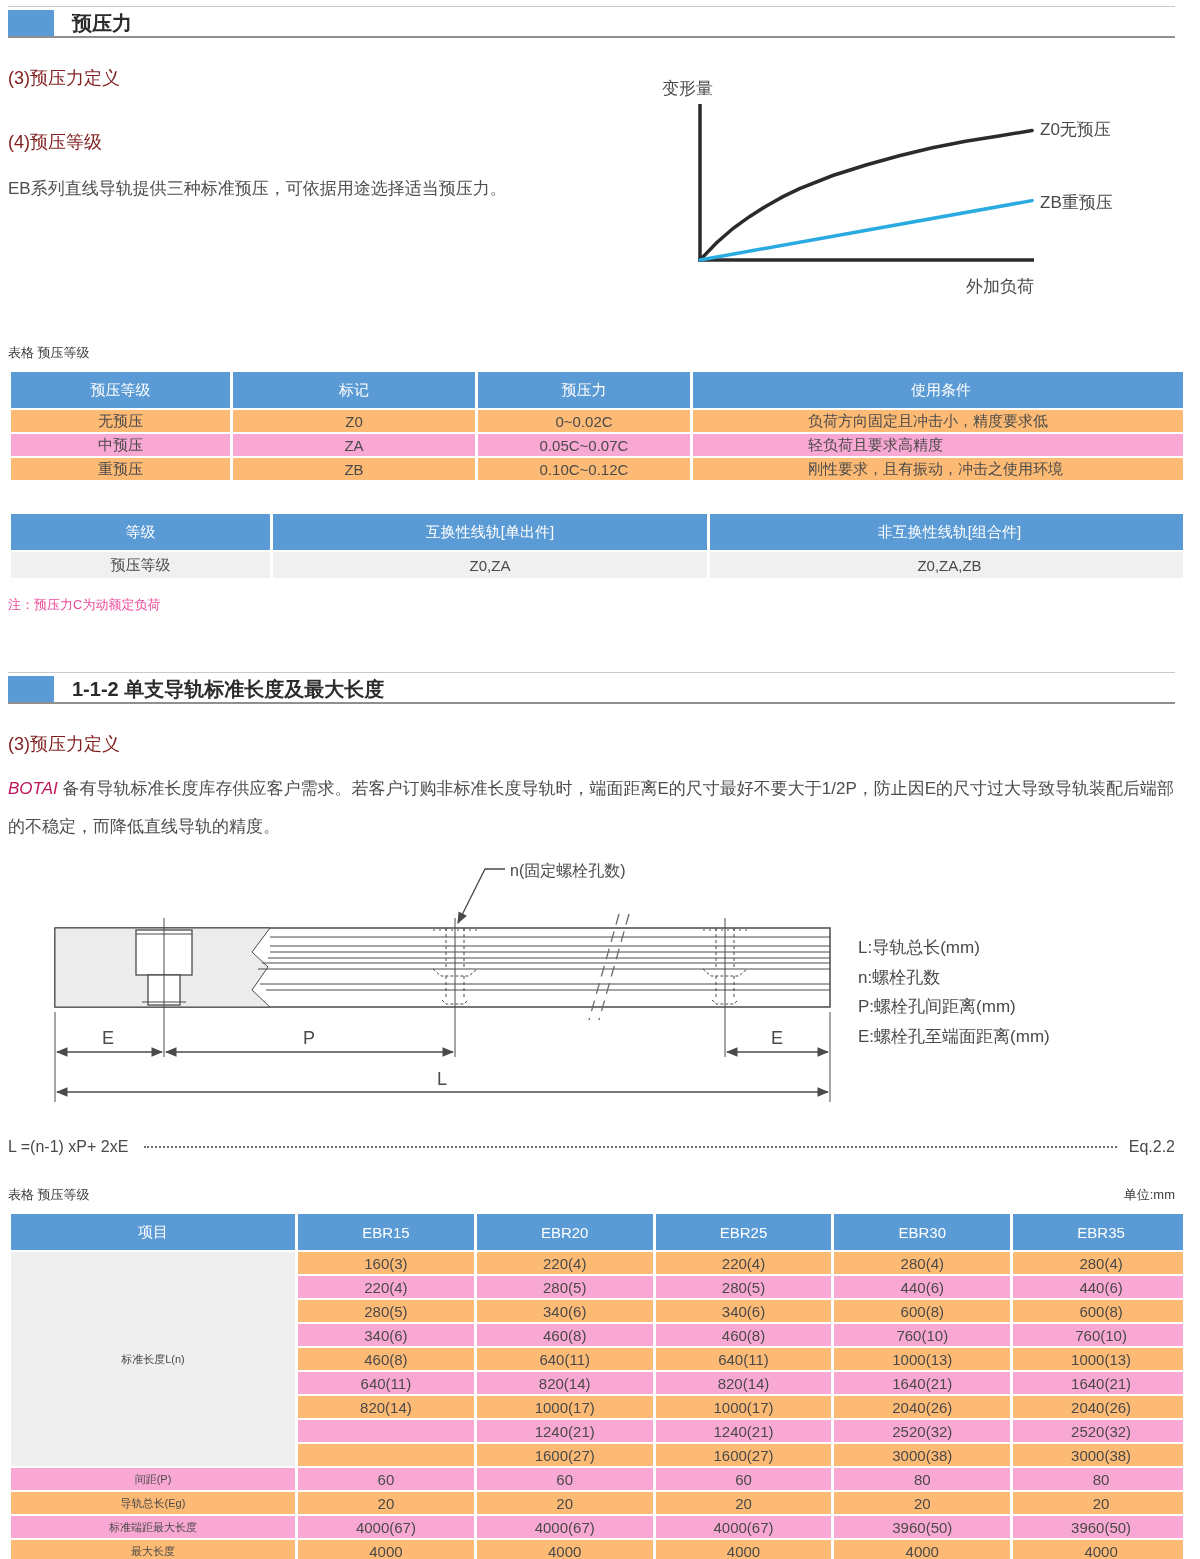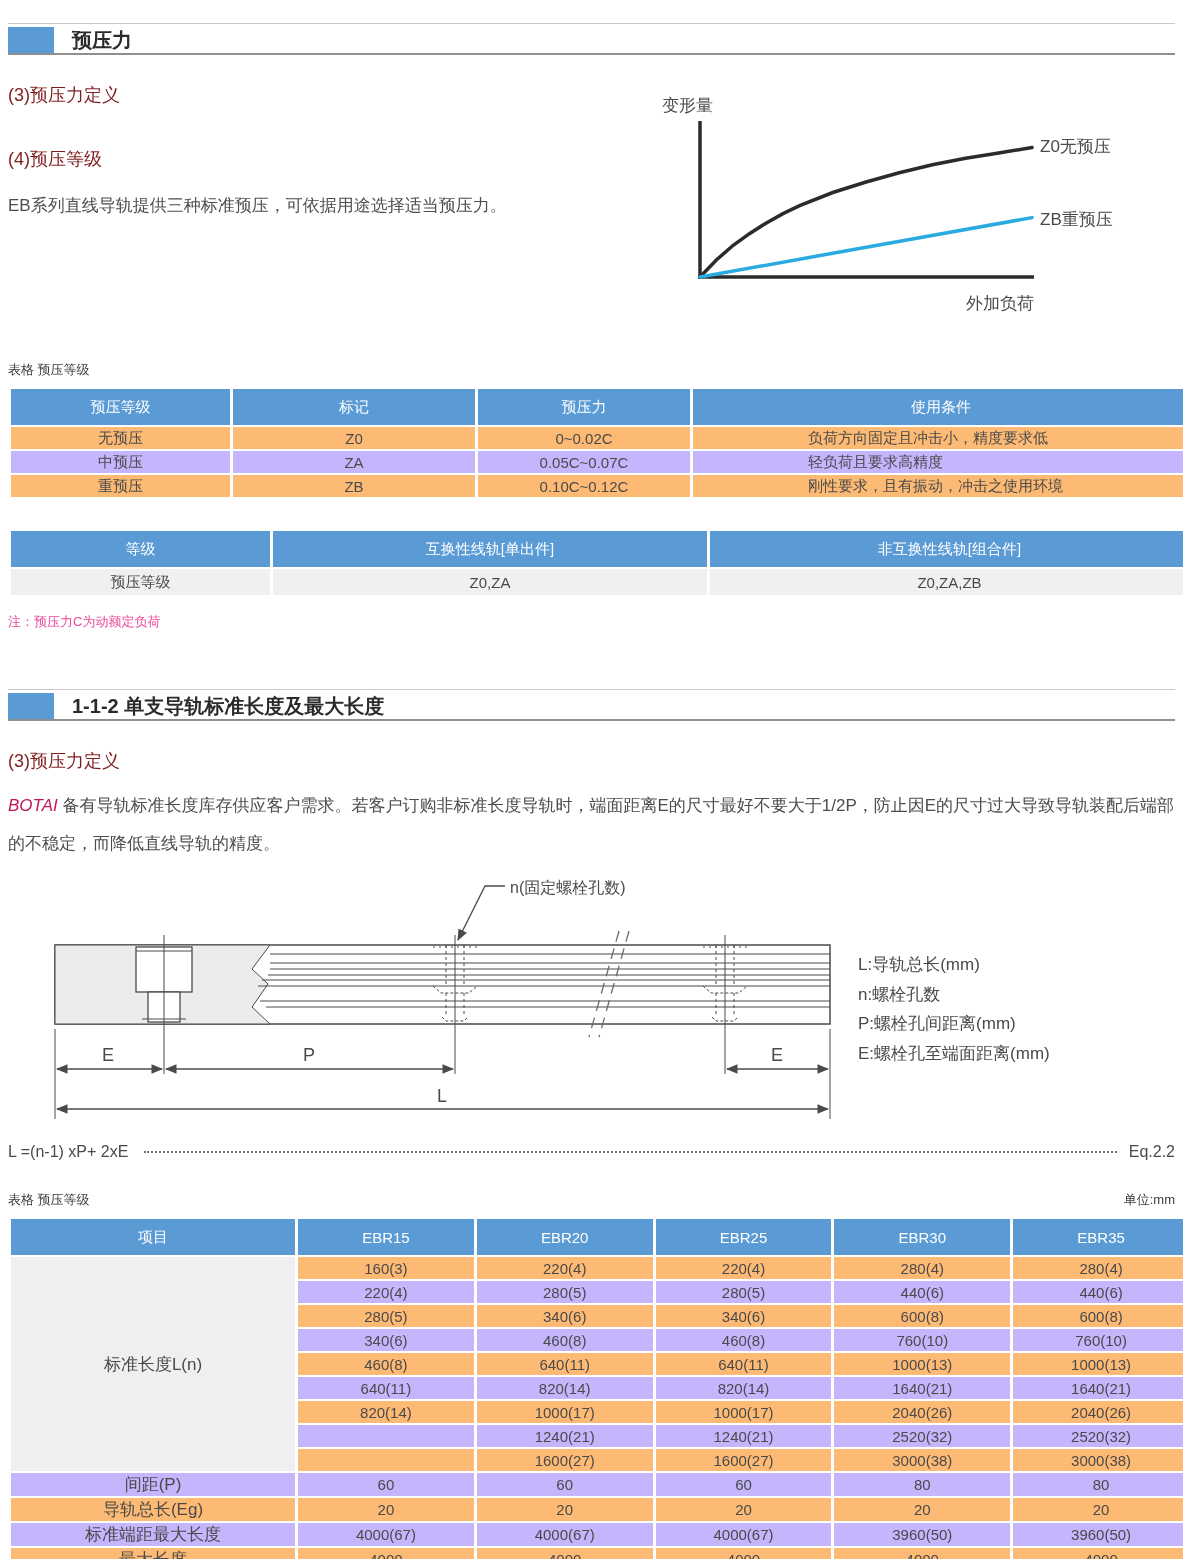--- a/index.html
+++ b/index.html
@@ -1,18 +1,18 @@
 <!DOCTYPE html>
 <html><head>
 <meta charset="utf-8">
 <style>
   * { box-sizing: border-box; margin: 0; padding: 0; }
   html,body { background:#fff; }
   body { font-family:"Liberation Sans","DejaVu Sans",sans-serif; color:#4a4a4a; }
-  .page { position:relative; width:1183px; height:1559px; overflow:hidden; background:#fff; padding:17px 8px; }
+  .page { position:relative; width:1183px; height:1559px; overflow:hidden; background:#fff; padding:0 8px; }
 
   
   .sec-head { border-top:1px solid #c9c9c9; border-bottom:2px solid #8f8f8f; display:flex; align-items:flex-end; margin-top:6px; height:32px; }
   .sec-head .sq { width:46px; height:26px; background:#5b9bd5; margin-right:18px; flex:0 0 auto; }
   .sec-head h1 { font-size:20px; font-weight:bold; color:#2b2b2b; padding-bottom:3px; line-height:1; }
 
   .blue-h { color:#7f1d1d; font-size:18px; font-weight:normal; }
   p.body { font-size:17px; line-height:30px; color:#4d4d4d; }
   .brand { color:#be185d;font-style:italic; }
 
@@ -23,39 +23,39 @@
   .text-col .gap { height:26px; }
   svg.chart { position:absolute; left:642px; top:6px; }
   svg text { font-family:"Liberation Sans","DejaVu Sans",sans-serif; fill:#4a4a4a; }
 
   
   .caption { font-size:13px; color:#3c3c3c; margin-top:26px; }
   table { border-collapse:separate; border-spacing:3px 2px; width:1184px; table-layout:fixed; }
   th { background:#5b9bd5; color:#fff; font-weight:normal; font-size:15px; height:36px; text-align:center; }
   td { font-size:15px; height:22px; text-align:center; color:#4a4a4a; }
   tr.light td { background:#fdba74; }
-  tr.dark td { background:#c4b5fd; }
+  tr.dark td { background:#f9a8d4; }
   .t1 { margin-top:8px; }
   .t1 td.cond { text-align:left; padding-left:115px; }
   .t2 { margin-top:30px; }
   .t2 td { height:26px; background:#f0f0f0; }
   .note { font-size:13px; margin-top:16px; color:#ec4899; }
 
   .sec-head.second { margin-top:58px; }
   .h2-row { margin-top:28px; }
   .para2 { margin-top:14px; font-size:17px; line-height:38px; color:#4d4d4d; }
 
   svg.diagram { display:block; margin-top:6px; }
 
-  .formula { display:flex; align-items:center; margin-top:16px; font-size:16px; color:#4a4a4a; }
+  .formula { display:flex; align-items:center; margin-top:28px; font-size:16px; color:#4a4a4a; }
   .formula .dots { flex:1; height:2px; border-bottom:2px dotted #6e6e6e; margin:0 12px 0 16px; }
 
   .cap-row { display:flex; justify-content:space-between; align-items:flex-end; margin-top:30px; font-size:13px; color:#3c3c3c; }
   .t3 { margin-top:8px; }
-  .t3 td.rowlabel { font-size:17px; }
+  .t3 td.rowlabel { font-size:11px; }
   .t3 td.span-cell { background:#efefef; }
 
   .notes { margin-top:10px; font-size:13px; color:#3c3c3c; line-height:22px; }
 </style>
 </head>
 <body>
 
 <div class="page">
 
   <header class="sec-head">

